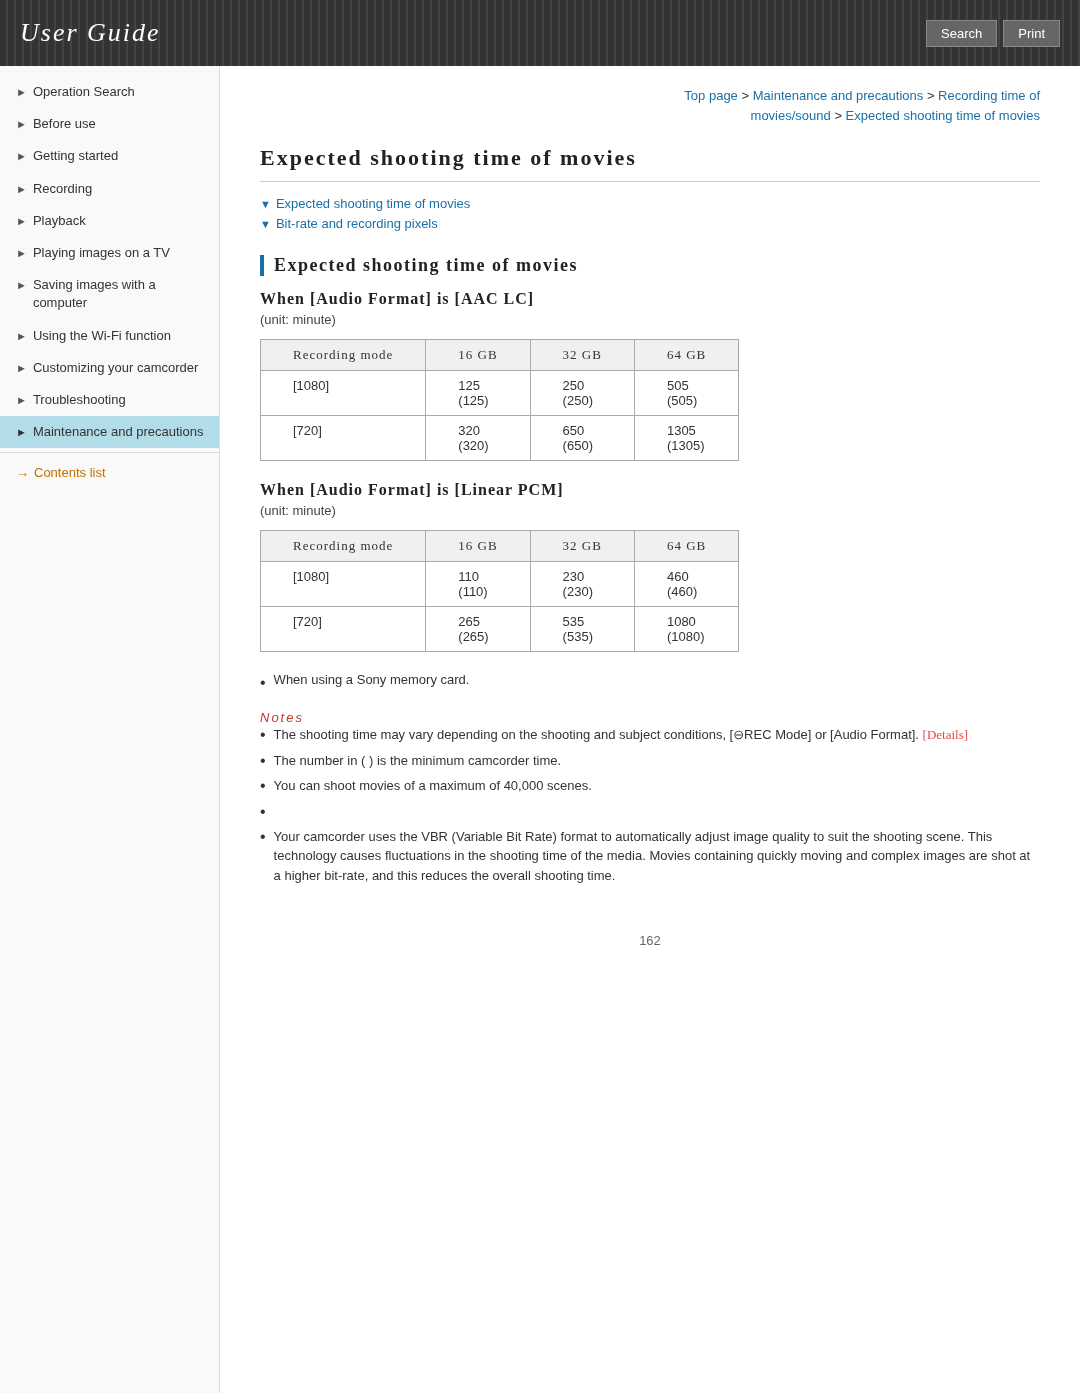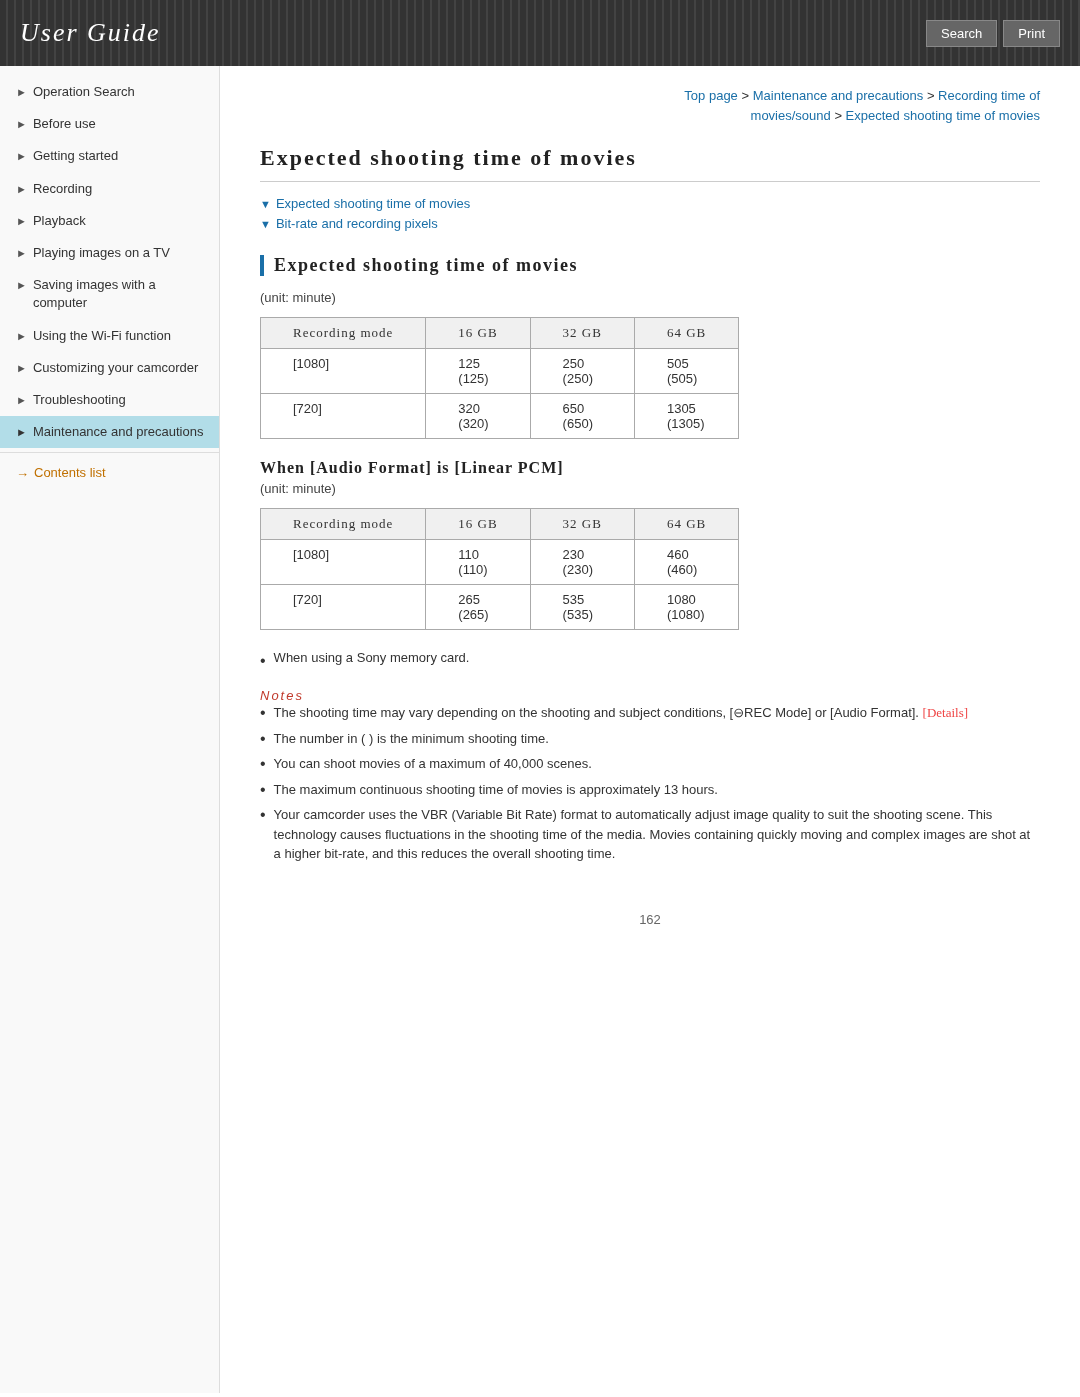--- a/index.html
+++ b/index.html
@@ -337,20 +337,21 @@
       <div class="toc-item">
         <span class="toc-triangle">▼</span>
         <span>Bit-rate and recording pixels</span>
       </div>
     </div>
 
     <div class="section">
       <h2 class="section-title">Expected shooting time of movies</h2>
 
       <div>
+        <h3 class="subsection-title">When [Audio Format] is [AAC LC]</h3>
         <p class="unit-note">(unit: minute)</p>
         <table class="data-table">
           <thead>
             <tr>
               <th>Recording mode</th>
               <th>16 GB</th>
               <th>32 GB</th>
               <th>64 GB</th>
             </tr>
           </thead>
@@ -410,29 +411,28 @@
       <div class="notes-section">
         <p class="notes-title">Notes</p>
         <div class="note-item">
           <span class="note-dot">•</span>
           <span>
             The shooting time may vary depending on the shooting and subject conditions, [⊖REC Mode] or [Audio Format]. <span class="note-link">[Details]</span>
           </span>
         </div>
         <div class="note-item">
           <span class="note-dot">•</span>
-          <span>The number in ( ) is the minimum shooting time.</span>
+          <span>The number in ( ) is the minimum camcorder time.</span>
         </div>
         <div class="note-item">
           <span class="note-dot">•</span>
           <span>You can shoot movies of a maximum of 40,000 scenes.</span>
         </div>
         <div class="note-item">
           <span class="note-dot">•</span>
-          <span>The maximum continuous shooting time of movies is approximately 13 hours.</span>
         </div>
         <div class="note-item">
           <span class="note-dot">•</span>
           <span>Your camcorder uses the VBR (Variable Bit Rate) format to automatically adjust image quality to suit the shooting scene. This technology causes fluctuations in the shooting time of the media. Movies containing quickly moving and complex images are shot at a higher bit-rate, and this reduces the overall shooting time.</span>
         </div>
       </div>
     </div>
 
     <div class="page-number">162</div>
 

